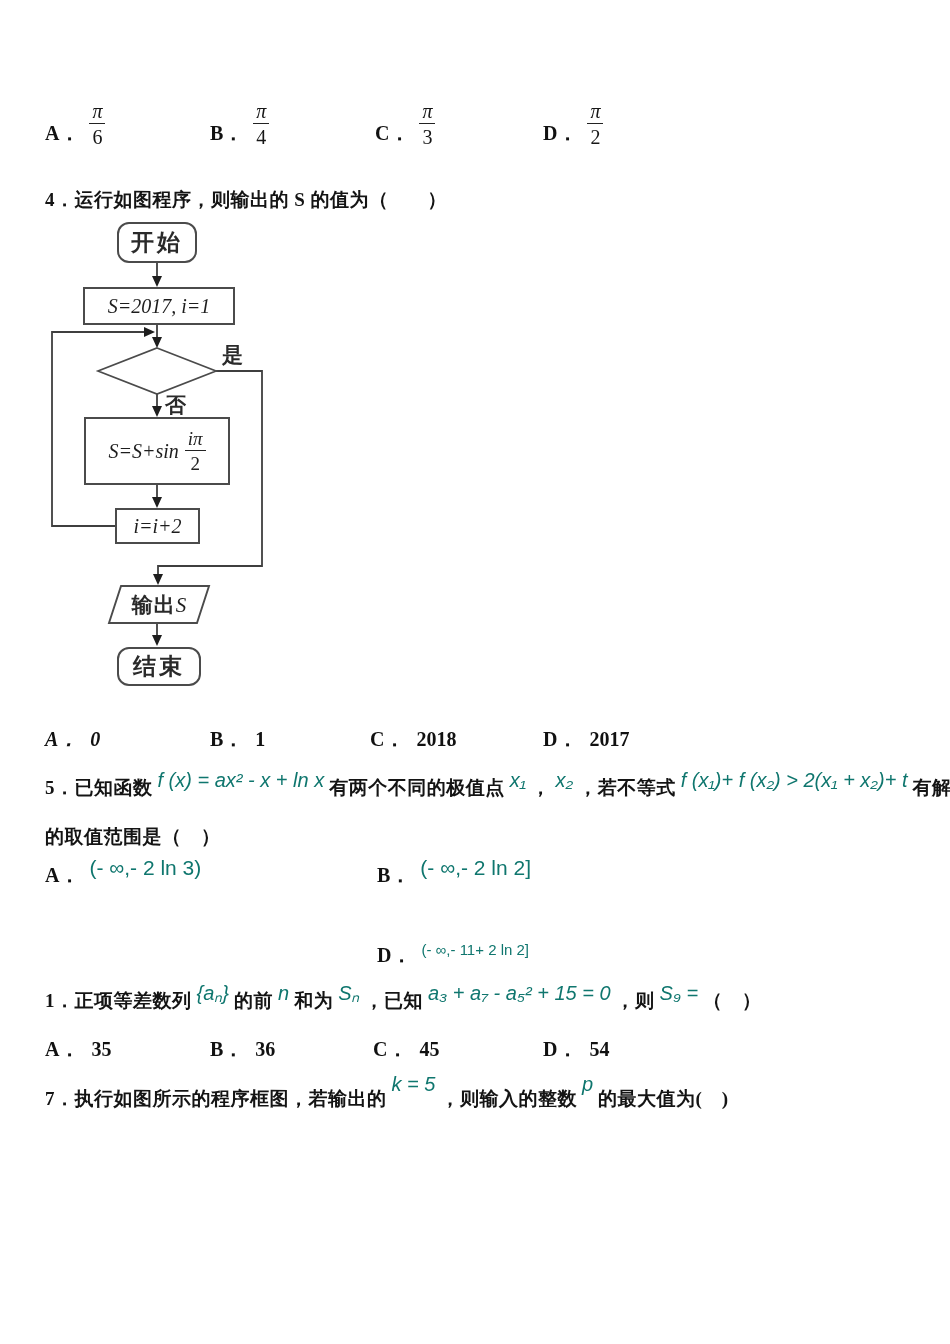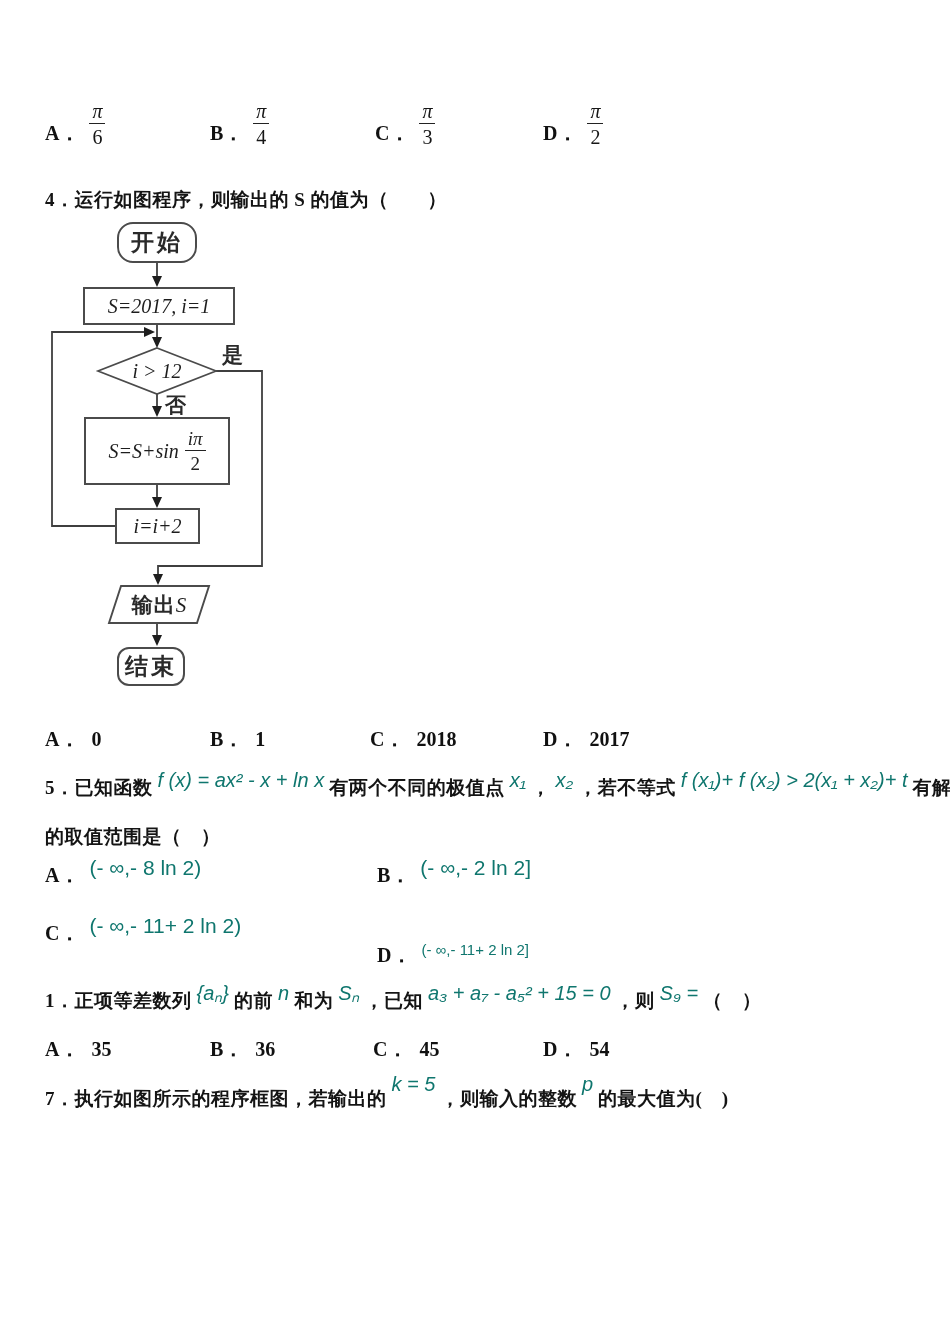--- a/index.html
+++ b/index.html
@@ -120,79 +120,73 @@
       <polygon points="152,337 162,337 157,348"></polygon>
       <polygon points="144,327 144,337 155,332"></polygon>
       <polygon points="153,574 163,574 158,585"></polygon>
       <polygon points="152,406 162,406 157,417"></polygon>
       <polygon points="152,497 162,497 157,508"></polygon>
       <polygon points="152,635 162,635 157,646"></polygon>
     </g>
     <polygon points="157,348 216,371 157,394 98,371" fill="#ffffff" stroke="#4b4b4b" stroke-width="1.7"></polygon>
   </svg>
 
-  <div class="fc-box fc-round" style="left:117px; top:222px; width:80px; height:41px;border-radius:16px;">
+  <div class="fc-box fc-round" style="left:117px; top:222px; width:80px; height:41px;">
     <span class="fc-cn">开始</span>
   </div>
   <div class="fc-box" style="left:83px; top:287px; width:152px; height:38px;">
     <span class="fc-math">S=2017, i=1</span>
-  </div>
-  <div class="fc-cond" style="left:98px; top:349px; width:118px; height:44px;">
-    <span class="fc-math">i &gt; 12</span>
   </div>
   <div class="fc-label" style="left:222px; top:341px;">是</div>
   <div class="fc-label" style="left:165px; top:391px;">否</div>
   <div class="fc-box" style="left:84px; top:417px; width:146px; height:68px;text-align:center;">
     <span class="fc-math">S=S+sin</span>
     <span class="frac fc-frac">
       <span class="fnum">iπ</span>
       <span class="fbar"></span>
       <span class="fden">2</span>
     </span>
   </div>
   <div class="fc-box" style="left:115px; top:508px; width:85px; height:36px;">
     <span class="fc-math">i=i+2</span>
   </div>
   <div class="fc-box fc-skew" style="left:114px; top:585px; width:90px; height:39px;">
     <span class="fc-unskew">
       <span class="fc-cn" style="font-size:21px; letter-spacing:1px;">输出</span>
       <span class="fc-math" style="font-size:21px;">S</span>
     </span>
   </div>
-  <div class="fc-box fc-round" style="left:117px; top:647px; width:68px; height:39px;">
+  <div class="fc-box fc-round" style="left:117px; top:647px; width:84px; height:39px;">
     <span class="fc-cn">结束</span>
   </div>
 
-  <div class="abs" style="left:45px; top:726px;">
+  <div class="abs" style="left:45px; top:726px;font-style:italic;">
     <span class="opt-label">A．</span><span class="opt-val">0</span>
   </div>
   <div class="abs" style="left:210px; top:726px;">
     <span class="opt-label">B．</span><span class="opt-val">1</span>
   </div>
   <div class="abs" style="left:370px; top:726px;">
     <span class="opt-label">C．</span><span class="opt-val">2018</span>
   </div>
   <div class="abs" style="left:543px; top:726px;">
     <span class="opt-label">D．</span><span class="opt-val">2017</span>
   </div>
 
   <div class="mixline" style="top:772px;">
     <span class="cn">5．已知函数</span><span class="formula">f (x) = ax² - x + ln x</span><span class="cn">有两个不同的极值点</span><span class="formula">x₁</span><span class="cn">，</span><span class="formula">x₂</span><span class="cn">，若不等式</span><span class="formula">f (x₁)+ f (x₂) &gt; 2(x₁ + x₂)+ t</span><span class="cn">有解，则</span>
   </div>
   <div class="abs cn" style="left:45px; top:824px;">的取值范围是（　）</div>
 
   <div class="abs" style="left:45px; top:862px;">
-    <span class="opt-label">A．</span><span class="formula plain" style="font-size:21px; margin-left:10px;">(- ∞,- 8 ln 2)</span>
+    <span class="opt-label">A．</span><span class="formula plain" style="font-size:21px; margin-left:10px;">(- ∞,- 2 ln 3)</span>
   </div>
   <div class="abs" style="left:377px; top:862px;">
     <span class="opt-label">B．</span><span class="formula plain" style="font-size:21px; margin-left:10px;">(- ∞,- 2 ln 2]</span>
   </div>
-  <div class="abs" style="left:45px; top:920px;">
-    <span class="opt-label">C．</span><span class="formula plain" style="font-size:21px; margin-left:10px;">(- ∞,- 11+ 2 ln 2)</span>
-  </div>
   <div class="abs" style="left:377px; top:920px;">
     <span class="opt-label">D．</span><span class="formula plain" style="font-size:15px; margin-left:10px;margin-top:28px;">(- ∞,- 11+ 2 ln 2]</span>
   </div>
 
   <div class="mixline" style="top:985px;">
     <span class="cn">1．正项等差数列</span><span class="formula">{aₙ}</span><span class="cn">的前</span><span class="formula">n</span><span class="cn">和为</span><span class="formula">Sₙ</span><span class="cn">，已知</span><span class="formula">a₃ + a₇ - a₅² + 15 = 0</span><span class="cn">，则</span><span class="formula">S₉ =</span><span class="cn">（　）</span>
   </div>
 
   <div class="abs" style="left:45px; top:1036px;">
     <span class="opt-label">A．</span><span class="opt-val">35</span>

